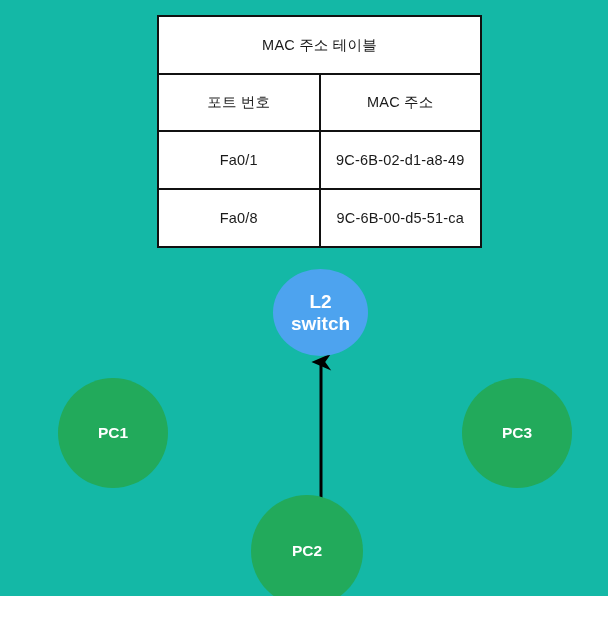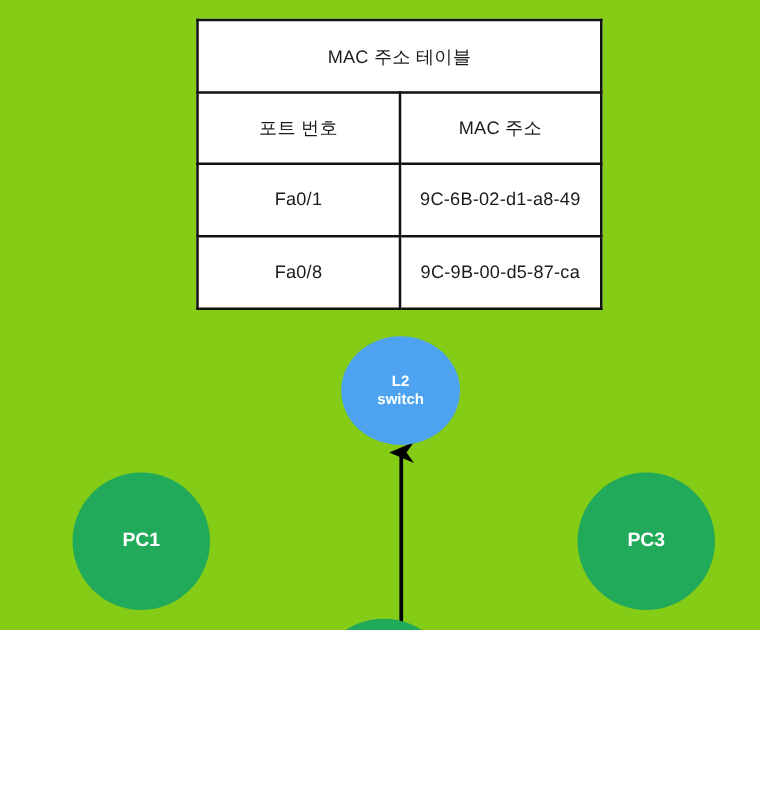--- a/index.html
+++ b/index.html
@@ -7,22 +7,22 @@
     padding: 0;
     background: #ffffff;
   }
   body {
     font-family: "Liberation Sans", "DejaVu Sans", sans-serif;
     -webkit-font-smoothing: antialiased;
   }
   #canvas {
     position: relative;
     width: 608px;
-    height: 504px;
-    background: #84cc16;
+    height: 596px;
+    background: #14b8a6;
     overflow: hidden;
   }
 
   
   #mac-table {
     position: absolute;
     left: 157px;
     top: 15px;
     width: 325px;
     border-collapse: collapse;
@@ -64,21 +64,21 @@
     line-height: 1.12;
     box-sizing: border-box;
     user-select: none;
   }
   .node-switch {
     left: 273px;
     top: 269px;
     width: 95px;
     height: 87px;
     background: #4da3ef;
-    font-size: 12px;
+    font-size: 19px;
   }
   .node-pc {
     background: #22aa5b;
     font-size: 15.5px;
   }
   #node-pc1 { left: 58px;  top: 378px; width: 110px; height: 110px; text-align: center; }
   #node-pc2 { left: 251px; top: 495px; width: 112px; height: 112px; }
   #node-pc3 { left: 462px; top: 378px; width: 110px; height: 110px; justify-content: center; }
 
   
@@ -104,21 +104,21 @@
       <tr>
         <td class="t-head col-port">포트 번호</td>
         <td class="t-head col-mac">MAC 주소</td>
       </tr>
       <tr>
         <td class="t-cell col-port">Fa0/1</td>
         <td class="t-cell col-mac">9C-6B-02-d1-a8-49</td>
       </tr>
       <tr>
         <td class="t-cell col-port">Fa0/8</td>
-        <td class="t-cell col-mac">9C-9B-00-d5-87-ca</td>
+        <td class="t-cell col-mac">9C-6B-00-d5-51-ca</td>
       </tr>
     </tbody>
   </table>
 
   <svg id="link-pc2-switch" viewBox="0 0 50 160">
     <defs>
       <marker id="arrowhead" markerWidth="7" markerHeight="7" refX="3.2" refY="3.2" orient="auto" markerUnits="strokeWidth">
         <path d="M 0.4 6.6 L 3.2 0 L 6.0 6.6 L 3.2 4.6 Z" fill="#000000"></path>
       </marker>
     </defs>

